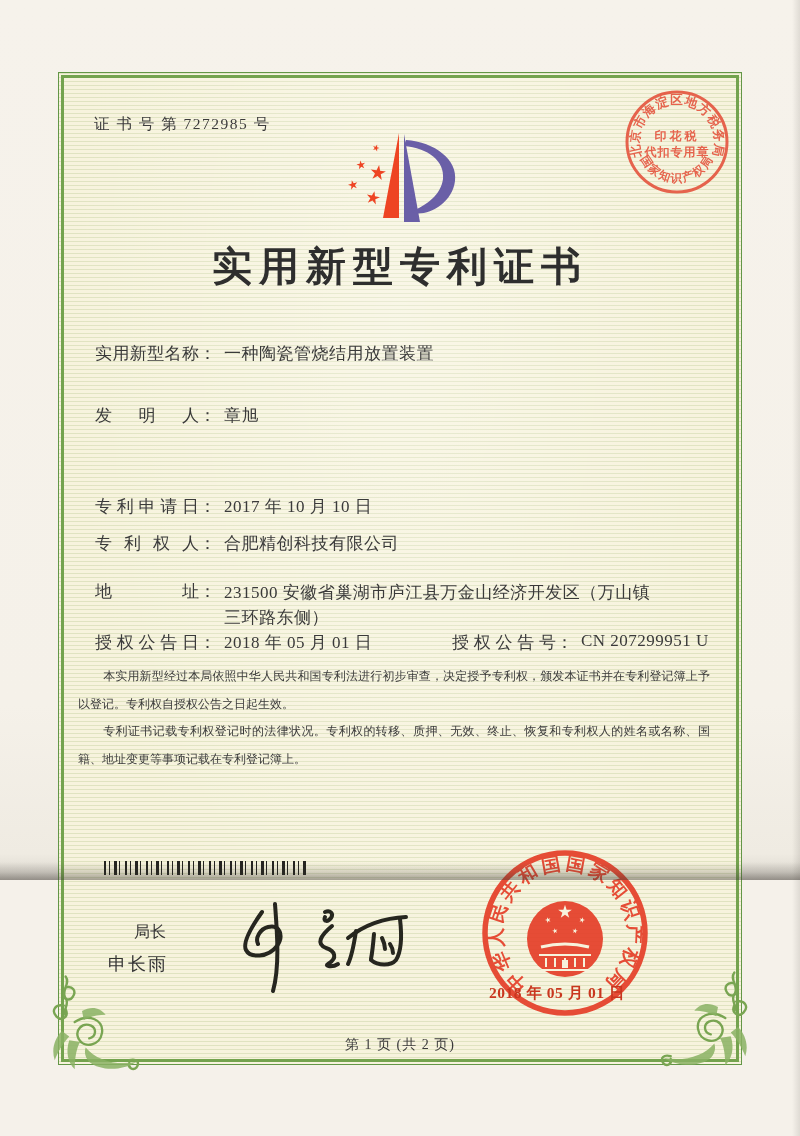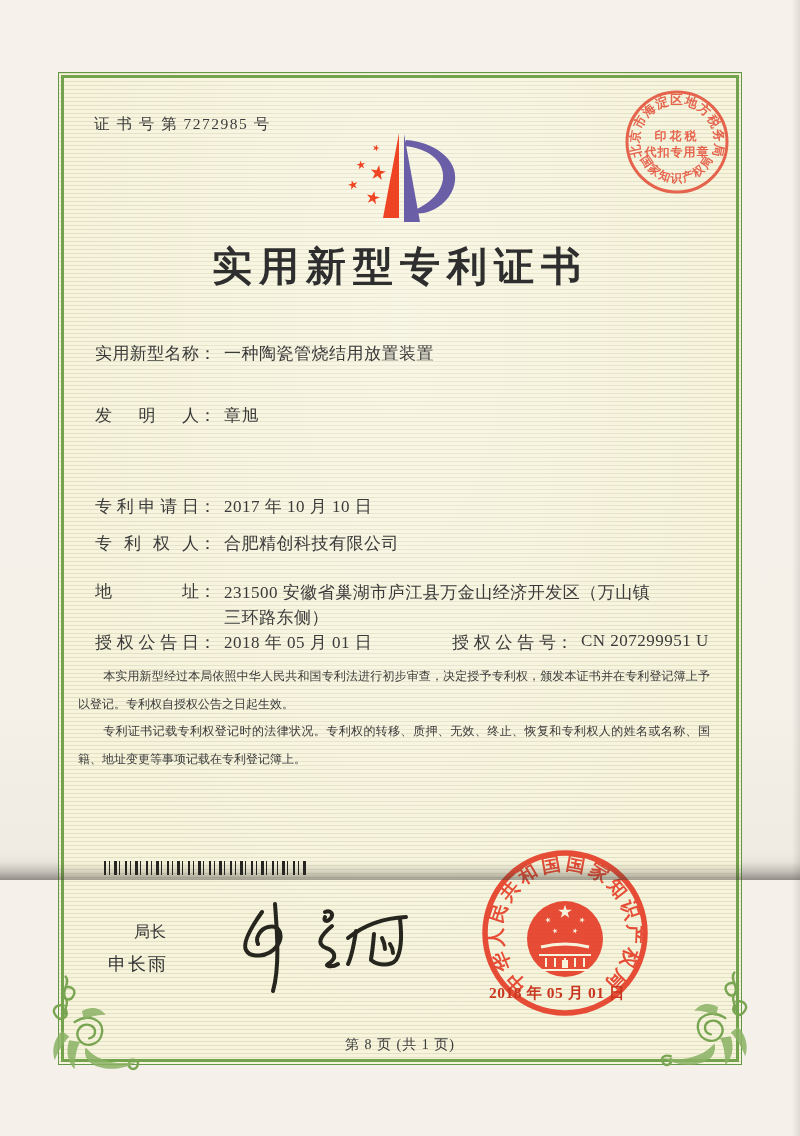--- a/index.html
+++ b/index.html
@@ -208,17 +208,17 @@
         <path d="M63,101 Q87,95 111,101" stroke-width="3"></path>
         <path d="M61,109 L113,109" stroke-width="2.2"></path>
         <path d="M68,112 V121 M77,112 V121 M87,112 V122 M97,112 V121 M106,112 V121" stroke-width="2"></path>
         <path d="M63,124 H111" stroke-width="2.2"></path>
       </g>
       <rect x="84" y="114" width="6" height="8" fill="#f7f3dd"></rect>
     </g>
   </svg>
   <div class="seal-date">2018 年 05 月 01 日</div>
 
-  <div class="footer">第 8 页 (共 1 页)</div>
+  <div class="footer">第 1 页 (共 2 页)</div>
 
   <div class="shadow-right"></div>
   <div class="shadow-bottom"></div>
 </div>
 
 </body></html>

